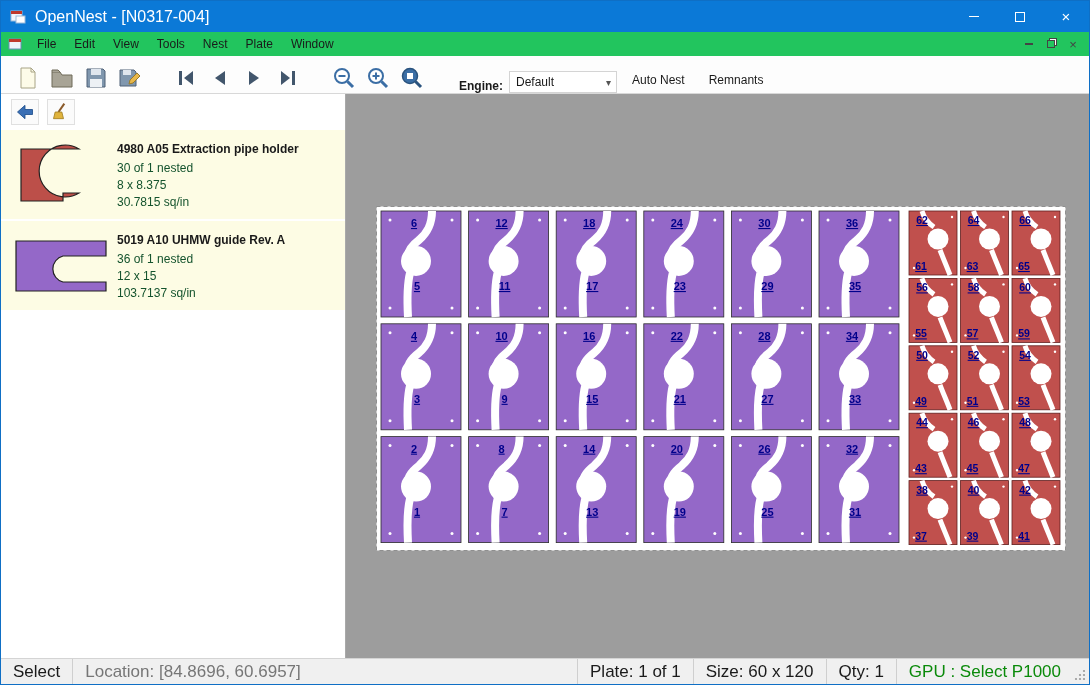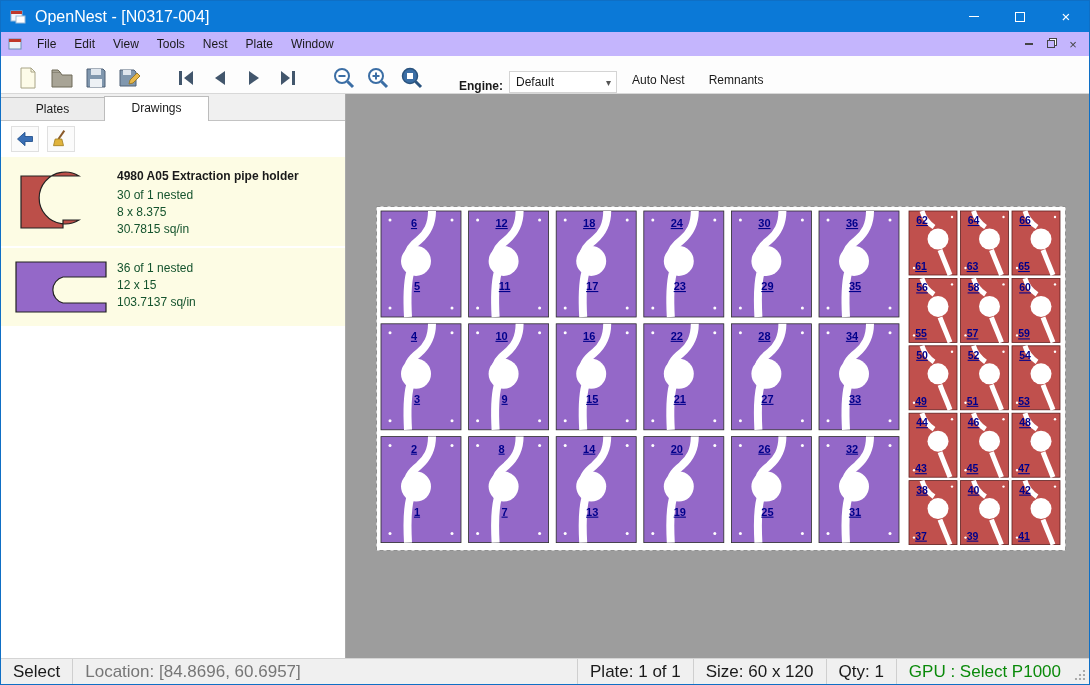--- a/index.html
+++ b/index.html
@@ -11,21 +11,21 @@
   .titlebar { height:31px; background:#0b79d7; color:#fff; display:flex; align-items:center; flex-shrink:0; }
   .app-icon { margin:0 9px 0 9px; display:flex; }
   .title { font-size:16px; }
   .win-controls { margin-left:auto; display:flex; height:100%; }
   .win-btn { width:46px; height:100%; display:flex; align-items:center; justify-content:center; cursor:default; }
   .glyph-min { width:10px; border-bottom:1px solid #fff; height:1px; }
   .glyph-max { width:10px; height:10px; border:1px solid #fff; }
   .glyph-close { color:#fff; font-size:15px; line-height:1; }
 
   
-  .menubar { height:24px; background:#c4b5fd; display:flex; align-items:center; flex-shrink:0; }
+  .menubar { height:24px; background:#22c55e; display:flex; align-items:center; flex-shrink:0; }
   .mdi-doc-icon { margin:0 6px 0 7px; display:flex; }
   .menu-item { padding:4px 9px; }
   .mdi-controls { margin-left:auto; display:flex; align-items:center; gap:2px; padding-right:6px; }
   .mdi-btn { width:20px; height:18px; display:flex; align-items:center; justify-content:center; color:#444; }
   .mdi-min { width:8px; border-bottom:2px solid #444; height:2px; }
   .mdi-restore { width:8px; height:8px; border:1px solid #444; box-shadow:2px -2px 0 -1px #fdfdfd, 2px -2px 0 0 #444; }
   .mdi-close { font-size:13px; }
 
   
   .toolbar { height:38px; background:#fdfdfd; border-bottom:1px solid #d8d8d8; display:flex; align-items:flex-end; padding-left:10px; flex-shrink:0; }
@@ -195,24 +195,20 @@
       <span>Default</span>
       <span class="dd-arrow">▾</span>
     </div>
     <div class="tb-text-btn">Auto Nest</div>
     <div class="tb-text-btn">Remnants</div>
   </div>
 
   <div class="main">
 
     <div class="left-panel">
-      <div class="tabstrip" id="tabstrip">
-          <div class="tab">Plates</div>
-          <div class="tab active">Drawings</div>
-        </div>
       <div class="panel-toolbar">
         <div class="pt-btn">
           <svg width="20" height="20" viewBox="0 0 24 24">
             <path d="M12,4 L3,12 L12,20 V15 H21 V9 H12 Z" fill="#3a6fb5" stroke="#1d4d8a"></path>
           </svg>
         </div>
         <div class="pt-btn">
           <svg width="20" height="20" viewBox="0 0 24 24">
             <line x1="16" y1="2" x2="9" y2="12" stroke="#8a5a2a" stroke-width="2.5"></line>
             <path d="M5,12 L13,12 L15,20 L3,20 Z" fill="#e0b33c" stroke="#a07d20"></path>
@@ -234,20 +230,21 @@
     </div>
   </div>
 
   <div class="drawing-item">
     <div class="thumb">
               <svg width="100" height="62" viewBox="0 0 100 62">
                 <path d="M5,6 H95 V21 H52 A13.4,13.4 0 0 0 52,47 H95 V56 H5 Z" fill="#9468c8" stroke="#222" stroke-width="1.2"></path>
               </svg>
             </div>
     <div class="dinfo">
+      <div class="dname">5019 A10 UHMW guide Rev. A</div>
       <div class="dsub dnested">36 of 1 nested</div>
       <div class="dsub dsize">12 x 15</div>
       <div class="dsub darea">103.7137 sq/in</div>
     </div>
   </div>
 </div>
     </div>
 
     <div class="canvas">
       <svg id="plate-svg" width="690" height="345" viewBox="0 0 690 345">

